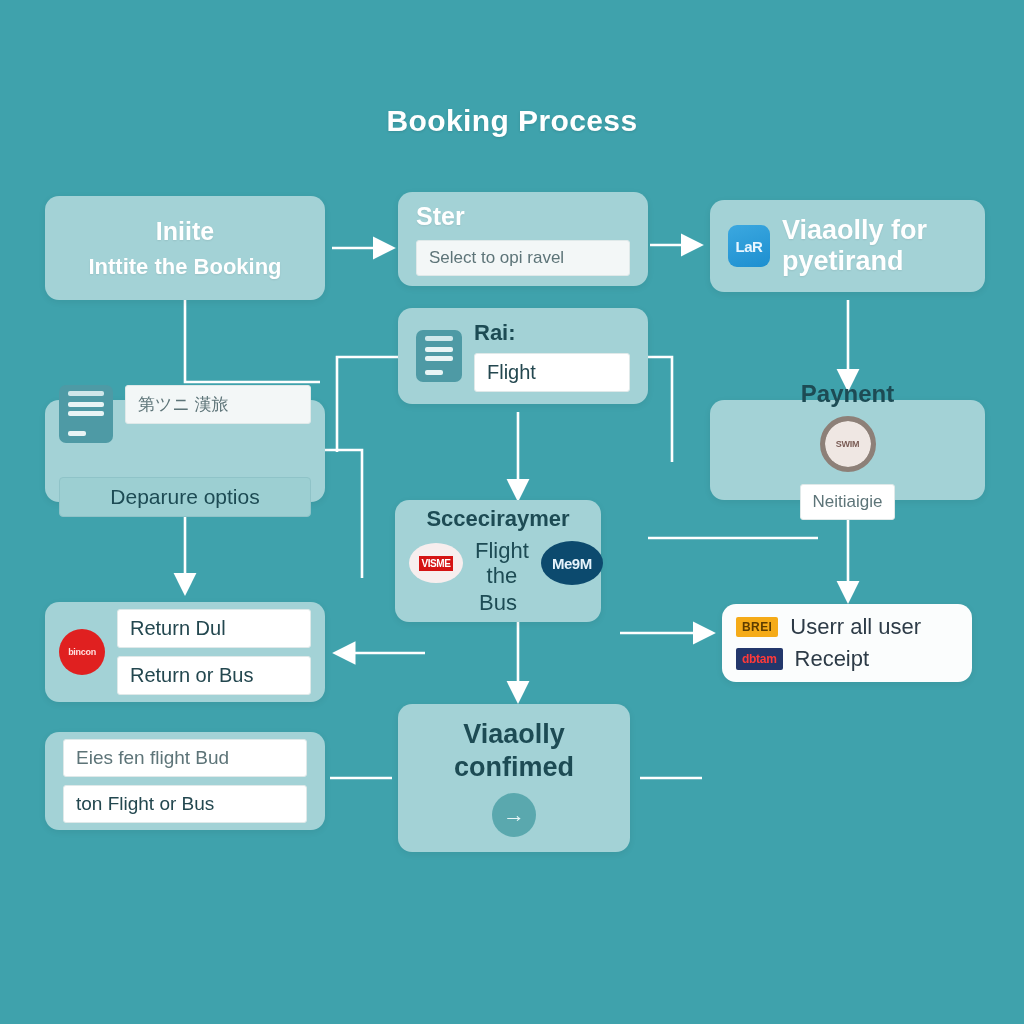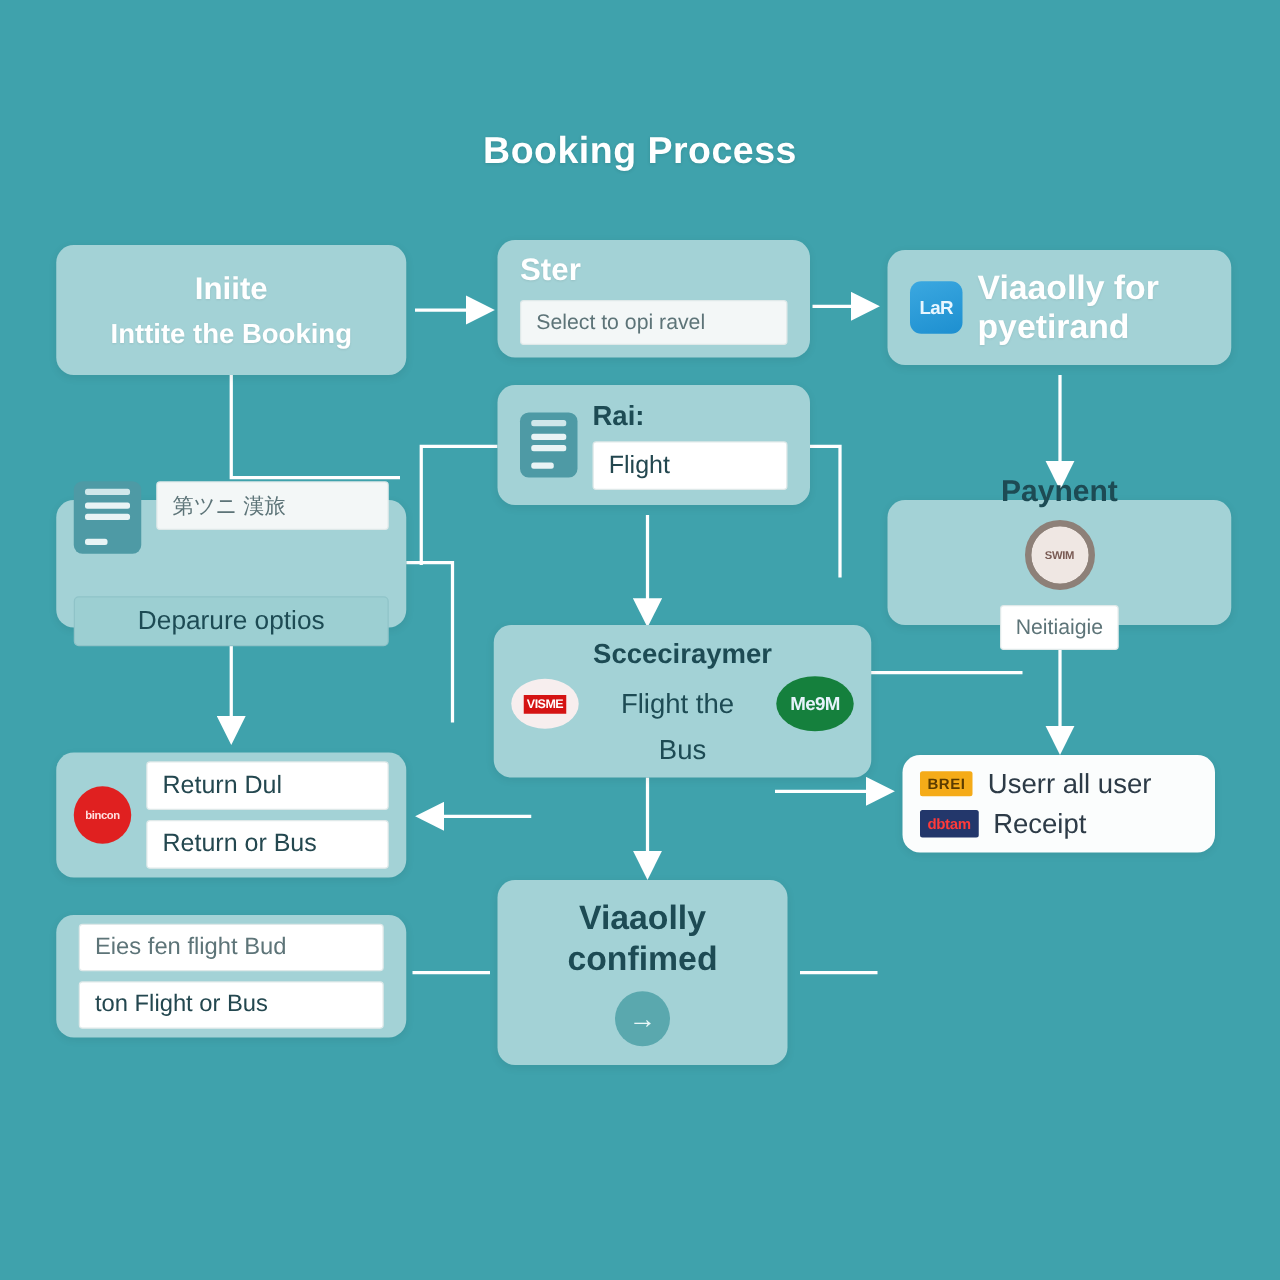--- a/index.html
+++ b/index.html
@@ -190,21 +190,21 @@
     background: #d51313;
     color: #ffffff;
     font-size: 10px;
     font-weight: bold;
     padding: 2px 2px;
     letter-spacing: -0.4px;
   }
   .icon-pill-blue {
     width: 62px; height: 44px;
     border-radius: 50%;
-    background: #15803d;
+    background: #0c4a6e;
     display: flex; align-items: center; justify-content: center;
     flex: 0 0 auto;
     color: #e6f3fb;
     font-size: 15px;
     font-weight: bold;
     letter-spacing: -0.5px;
   }
   .badge-yellow {
     background: #f5ab18;
     color: #5c3c00;
@@ -331,21 +331,21 @@
   <div class="node" style="left:710px; top:400px; width:275px; height:100px;">
     <div class="node-title dark" style="text-align:center; font-size:24px;">Paynent</div>
     <div class="row" style="margin-top:8px;flex-direction:column;">
       <div class="icon-circle grey">
           <span>SWIM</span>
         </div>
       <div class="field white-bg" style="flex:1; width:auto;">Neitiaigie</div>
     </div>
   </div>
 
-  <div class="node" style="left:395px; top:500px; width:302px; height:122px; padding:12px 14px;">
+  <div class="node" style="left:395px; top:500px; width:206px; height:122px; padding:12px 14px;">
     <div class="node-title dark" style="font-size:22px;">Scceciraymer</div>
     <div class="row" style="margin-top:6px; justify-content:space-between;">
       <div class="icon-pill-red">
           <span>VISME</span>
         </div>
       <div class="node-title dark" style="font-size:22px; font-weight:normal;">Flight the</div>
       <div class="icon-pill-blue">Me9M</div>
     </div>
     <div class="node-title dark" style="font-size:22px; font-weight:normal; margin-top:2px;">Bus</div>
   </div>

